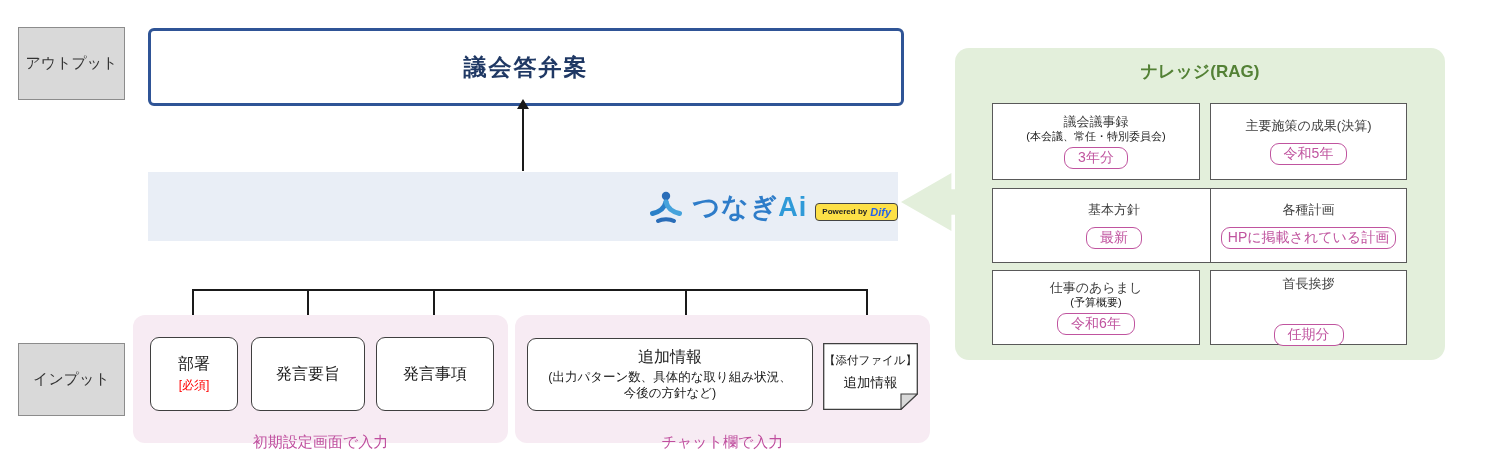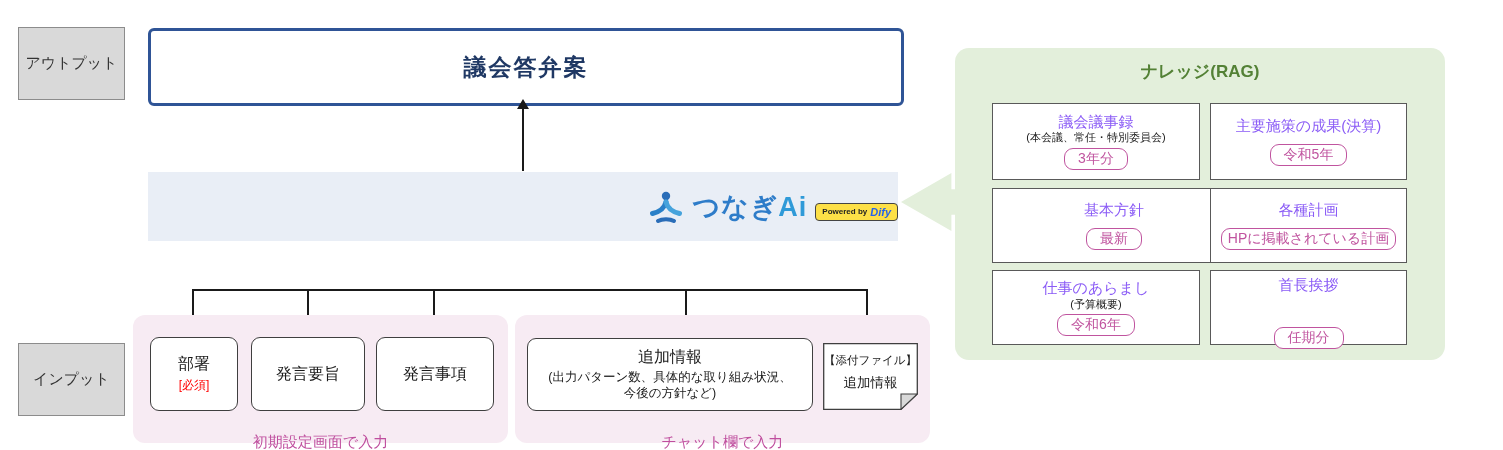--- a/index.html
+++ b/index.html
@@ -42,21 +42,21 @@
   .file-text .l1{font-size:11.5px;color:#1a1a1a;}
   .file-text .l2{font-size:13.5px;color:#1a1a1a;}
 
   .green-arrow{position:absolute;left:901px;top:173px;width:56px;height:58px;background:#e3efdb;
     clip-path:polygon(0 50%,90% 0,90% 28%,100% 28%,100% 72%,90% 72%,90% 100%);}
 
   .knowledge-panel{position:absolute;left:955px;top:48px;width:490px;height:312px;background:#e3efdb;border-radius:14px;}
   .k-title{position:absolute;left:0;right:0;top:12px;text-align:center;font-size:17px;font-weight:bold;color:#538135;}
   .k-item{position:absolute;background:#fff;border:1px solid #595959;display:flex;flex-direction:column;
     align-items:center;justify-content:space-evenly;text-align:center;padding:5px 2px;box-sizing:border-box;}
-  .k-item .kt{font-size:15px;color:#8b5cf6;line-height:1.25;}
+  .k-item .kt{font-size:13px;color:#404040;line-height:1.25;}
   .k-item .ks{font-size:11px;color:#1a1a1a;line-height:1.2;}
   .k-badge{display:inline-block;border:1.4px solid #c0549f;border-radius:9px;background:#fff;
     color:#c0549f;font-size:14px;padding:1px 13px;white-space:nowrap;}
   .k1{left:37px;top:55px;width:208px;height:77px;}
   .k2{left:255px;top:55px;width:197px;height:77px;}
   .k3{left:37px;top:140px;width:244px;height:75px;}
   .k4{left:255px;top:140px;width:197px;height:75px;}
   .k4 .k-badge{padding:1px 6px;}
   .k5{left:37px;top:222px;width:208px;height:75px;}
   .k6{left:255px;top:222px;width:197px;height:75px;gap:32px;}

